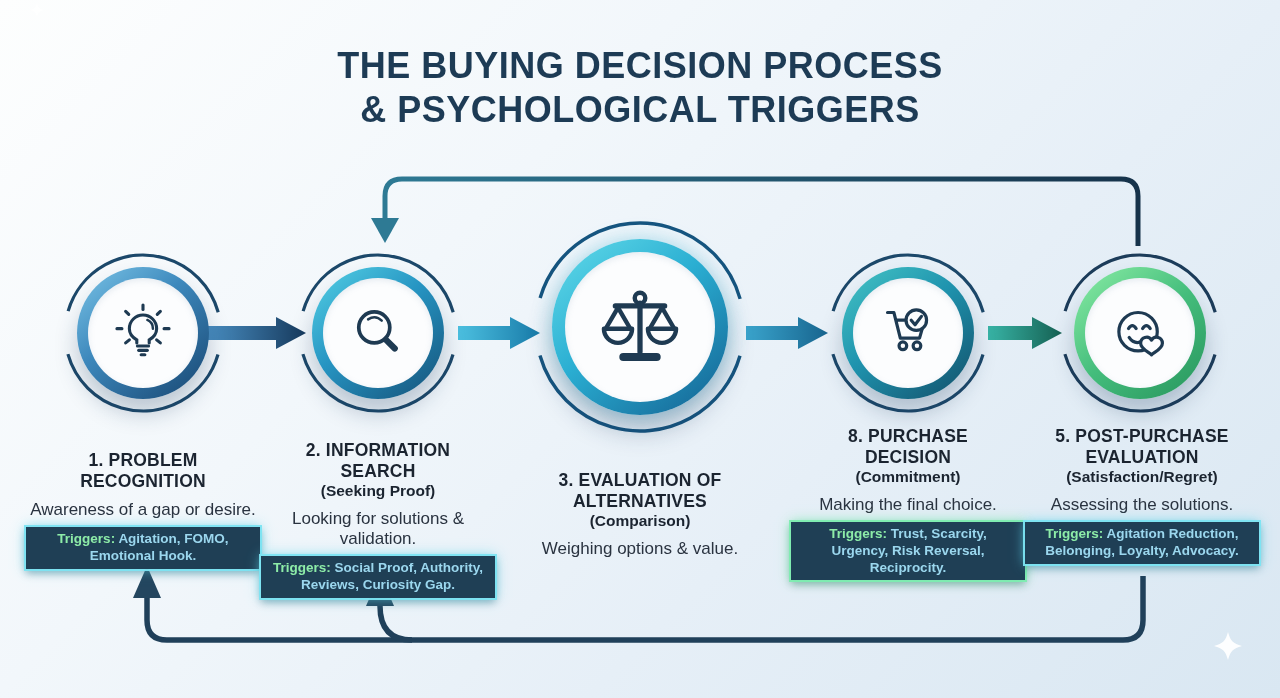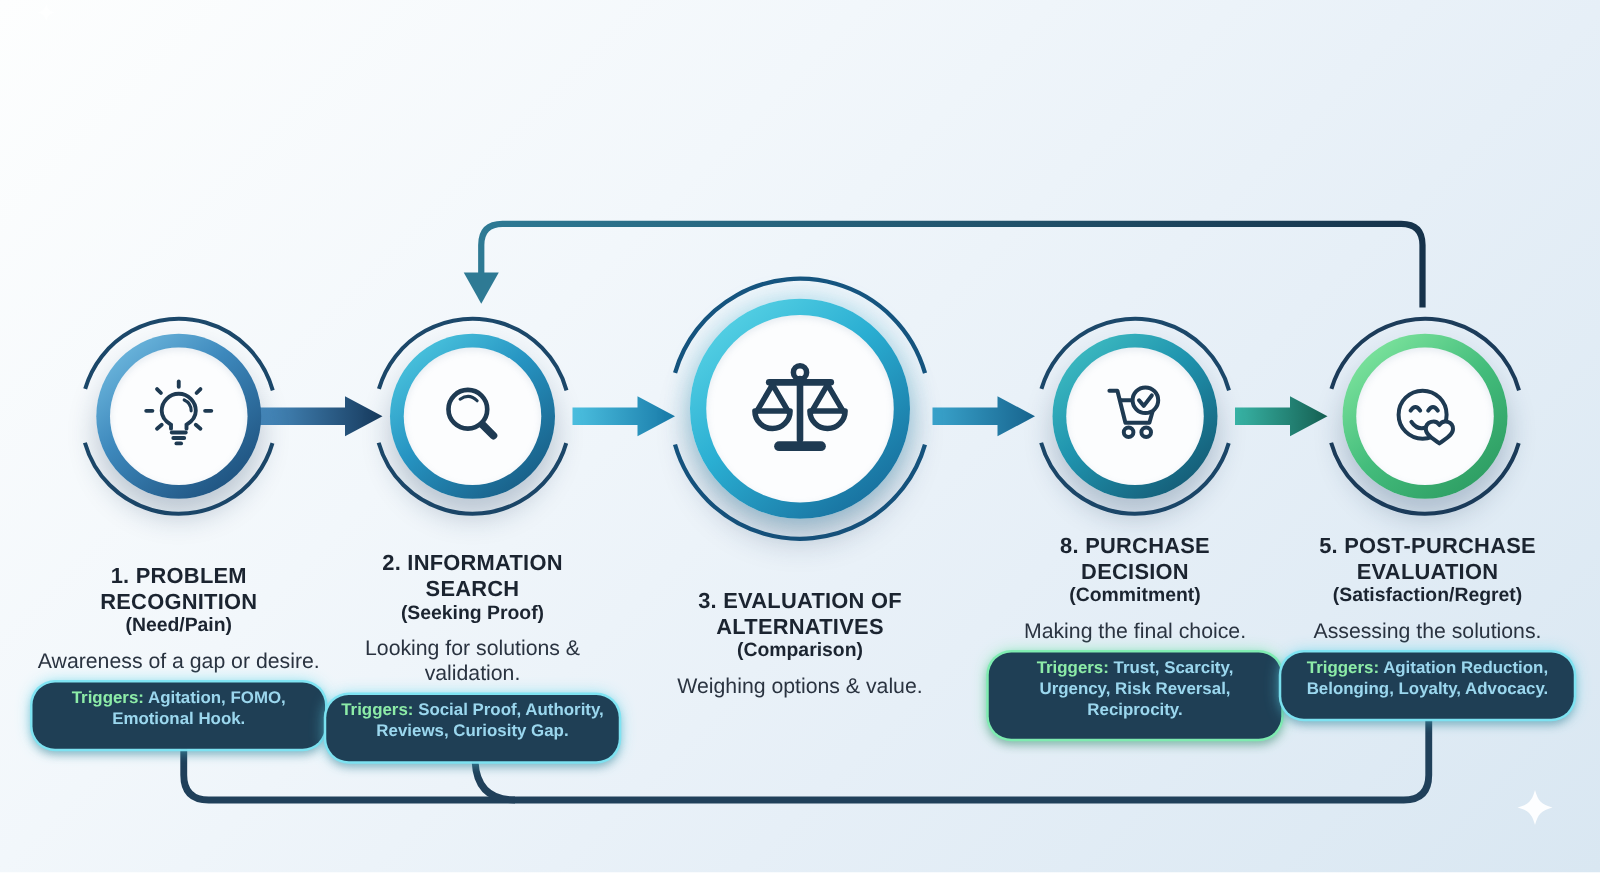--- a/index.html
+++ b/index.html
@@ -44,34 +44,38 @@
   .s1{left:25px;width:236px;top:450px;}
   .s2{left:260px;width:236px;top:440px;}
   .s3{left:522px;width:236px;top:470px;}
   .s4{left:790px;width:236px;top:426px;}
   .s5{left:1020px;width:244px;top:426px;}
   .stage h2{margin:0 auto;max-width:192px;font-size:17.5px;line-height:1.18;
     font-weight:800;letter-spacing:.2px;color:#1b2430;}
   .stage h3{margin:1px 0 0;font-size:15.5px;font-weight:800;color:#1b2430;}
   .stage p{margin:9px 0 0;font-size:17px;font-weight:500;color:#2a3340;}
   .badge{display:inline-block;margin-top:7px;max-width:214px;
-    background:#1f3f55;border-radius:18px;padding:4px 10px 15px;
+    background:#1f3f55;border-radius:0;padding:4px 10px 4px;
     font-size:13.5px;font-weight:700;line-height:1.24;
     box-shadow:0 0 0 2px rgba(124,228,242,.95),0 0 12px rgba(100,220,240,.85),
                0 4px 8px rgba(15,40,60,.4);}
   .badge.glow-green{box-shadow:0 0 0 2px rgba(125,237,176,.95),0 0 12px rgba(110,235,170,.85),
                0 4px 8px rgba(15,40,60,.4);}
   .badge .tlabel{color:#8deca8;}
   .badge .ttext{color:#9bd7ee;}
 </style>
 </head>
 <body>
 
 <div class="canvas">
 
+  <div class="title">
+    <div>THE BUYING DECISION PROCESS</div>
+    <div>&amp; PSYCHOLOGICAL TRIGGERS</div>
+  </div>
 
   <svg class="connectors" width="1280" height="698" viewBox="0 0 1280 698">
     <defs>
       <linearGradient id="gA1" x1="0" y1="0" x2="1" y2="0">
         <stop offset="0" stop-color="#4a90c4"></stop>
           <stop offset="1" stop-color="#16395c"></stop>
       </linearGradient>
       <linearGradient id="gA2" x1="0" y1="0" x2="1" y2="0">
         <stop offset="0" stop-color="#4cc0e0"></stop>
           <stop offset="1" stop-color="#187aa8"></stop>
@@ -196,21 +200,20 @@
       <circle cx="47" cy="48" r="30"></circle>
       <path d="M32 43 Q38 34 44 43"></path>
       <path d="M54 43 Q60 34 66 43"></path>
       <path d="M33 57 Q41 69 54 63"></path>
       <path d="M68 61 C73 53 85 57 85 66 C85 75 72 80 68 84 C64 80 51 75 51 66 C51 57 63 53 68 61 Z" fill="#fcfdfe"></path>
     </svg>
   </div>
 
   <section class="stage s1">
     <h2>1. PROBLEM RECOGNITION</h2>
-    <h3>(Need/Pain)</h3>
     <p>Awareness of a gap or desire.</p>
     <div class="badge">
       <span class="tlabel">Triggers:</span>
       <span class="ttext">Agitation, FOMO, Emotional Hook.</span>
     </div>
   </section>
 
   <section class="stage s2">
     <h2>2. INFORMATION SEARCH</h2>
     <h3>(Seeking Proof)</h3>

